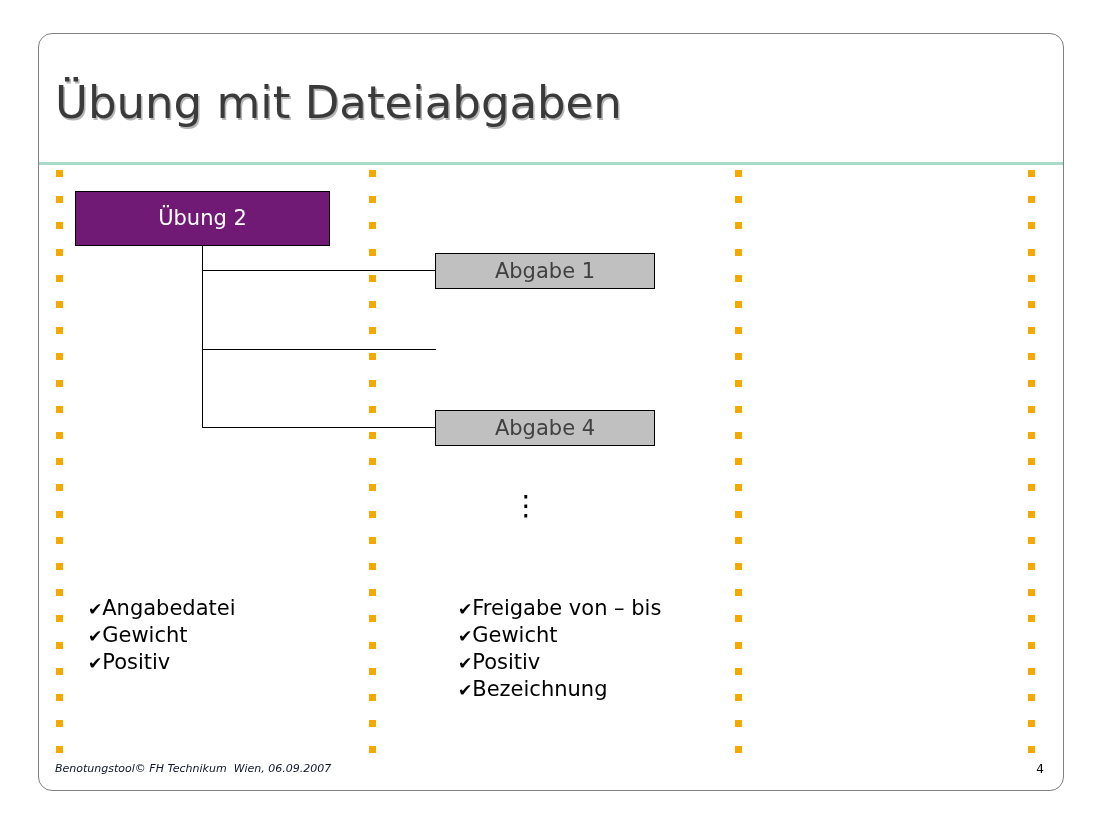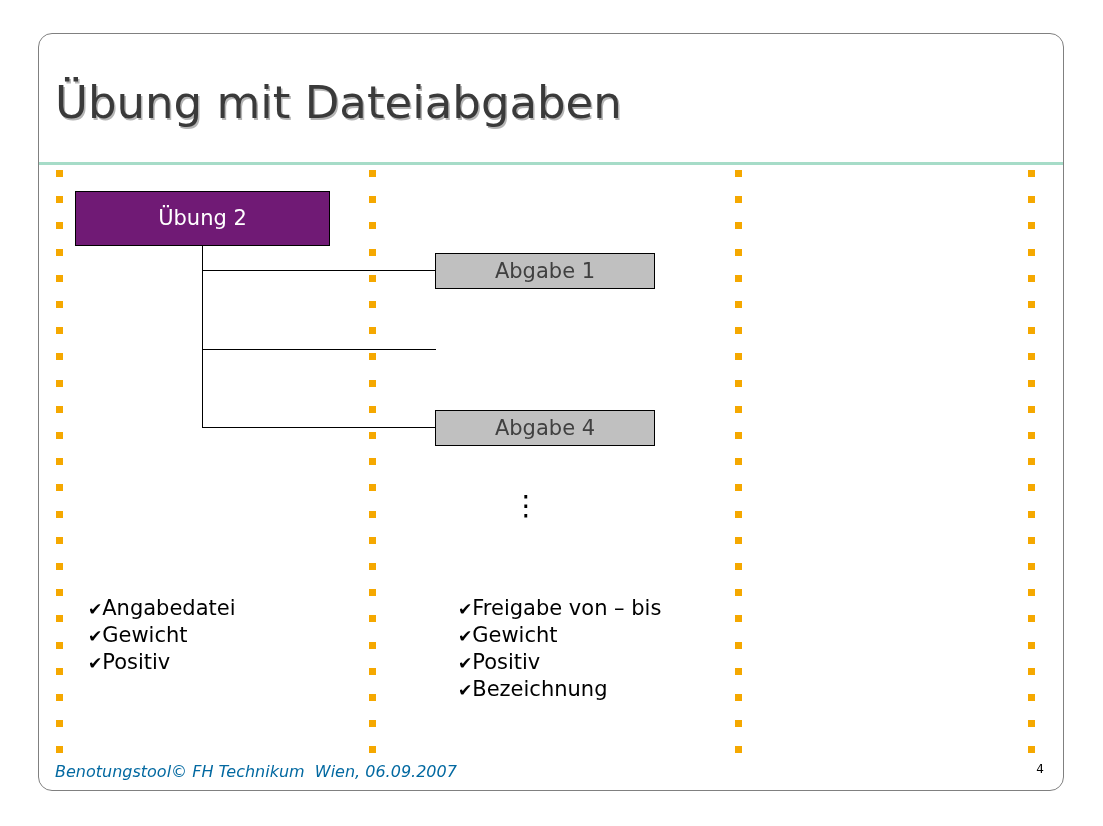--- a/index.html
+++ b/index.html
@@ -150,23 +150,23 @@
     font-size: 17px;
   }
   #list-uebung { left: 88px;  top: 595px; width: 260px; }
   #list-abgabe { left: 458px; top: 595px; width: 290px; }
 
   
   .footer-text {
     position: absolute;
     left: 55px;
     top: 762px;
-    font-size: 16px;
+    font-size: 11px;
     font-style: italic;
-    color: #0369a1;
+    color: #0f172a;
     white-space: pre;
   }
   .page-number {
     position: absolute;
     left: 1030px;
     top: 762px;
     width: 20px;
     font-size: 12px;
     color: #000000;
     text-align: center;

